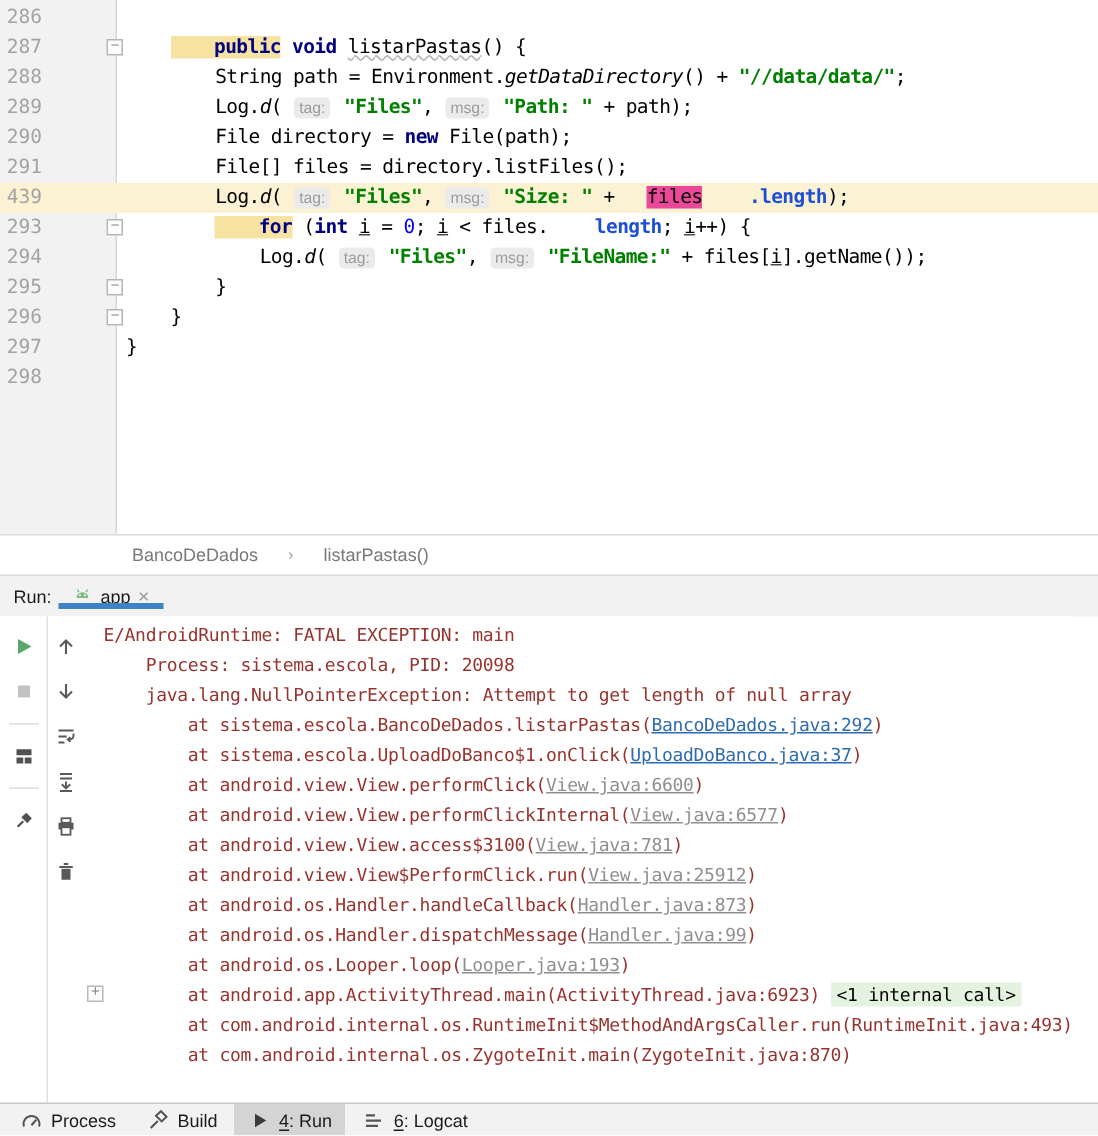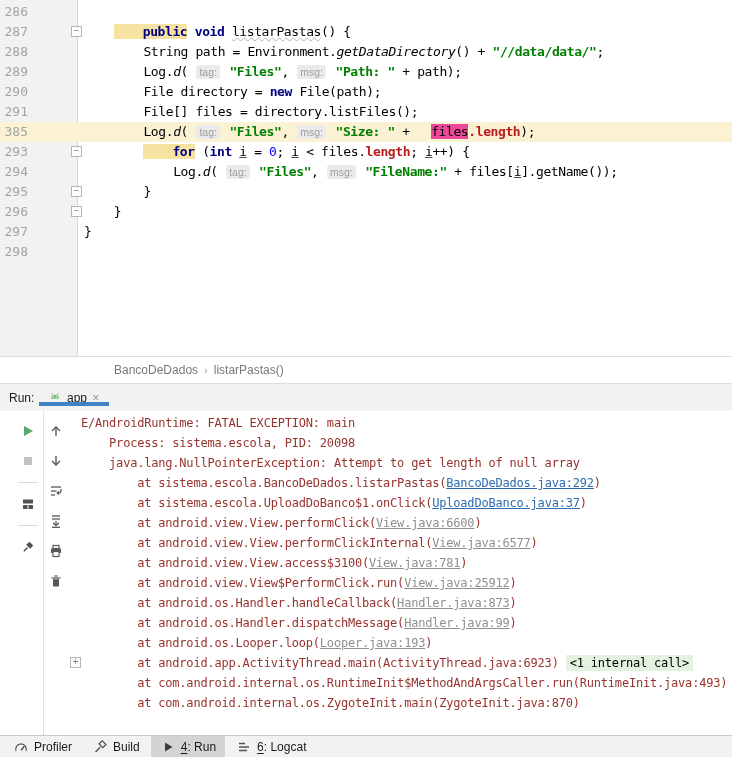--- a/index.html
+++ b/index.html
@@ -11,42 +11,42 @@
   .gutter-bg{position:absolute;top:0;bottom:0;left:0;width:77px;background:#F2F2F2;border-right:1px solid #D8D8D8;z-index:0;}
   .erow{position:relative;height:20px;line-height:20px;font-family:"DejaVu Sans Mono",monospace;font-size:13px;letter-spacing:-0.4px;color:#000;z-index:1;}
   .erow.hl-row{background:#FBF1D3;}
   .lnum{position:absolute;left:0;top:0;width:28px;text-align:right;color:#A3A3A3;font-size:13px;letter-spacing:0;}
   .fold{position:absolute;left:71px;top:4px;width:11px;height:11px;box-sizing:border-box;border:1px solid #B5B5B5;background:#FDFDFD;color:#8A8A8A;font-size:10px;line-height:8px;text-align:center;font-family:"Liberation Sans",sans-serif;z-index:2;cursor:pointer;}
   .codetext{position:absolute;left:84px;top:0;white-space:pre;}
   .s-kw{color:#000080;font-weight:bold;}
   .s-kwhl{color:#000080;font-weight:bold;background:#F6E3A2;padding-left:29px;}
   .s-str{color:#008000;font-weight:bold;}
   .s-num{color:#0000FF;}
-  .s-field{color:#b91c1c;font-weight:bold;}
+  .s-field{color:#1d4ed8;font-weight:bold;padding-left:31px;}
   .s-it{font-style:italic;}
   .s-hl{background:#ec4899;margin-left:14px;}
   .s-wavy{text-decoration:underline;text-decoration-style:wavy;text-decoration-color:#B4B4B4;text-decoration-thickness:1px;}
   .s-uvar{text-decoration:underline;text-decoration-color:#4A4A4A;text-decoration-thickness:1px;}
   .s-hint{font-family:"Liberation Sans",sans-serif;font-size:10.5px;letter-spacing:0;color:#9C9C9C;background:#EBEBEB;border-radius:3px;padding:1px 3px;margin:0 2px 0 1px;}
 
   
-  .breadcrumbs{position:absolute;top:356px;left:0;right:0;height:26px;border-top:1px solid #DCDCDC;background:#fff;display:flex;align-items:center;padding-left:114px;font-size:12px;color:#787878;gap:6px;}
+  .breadcrumbs{position:absolute;top:356px;left:0;right:0;height:26px;border-top:1px solid #DCDCDC;background:#fff;display:flex;align-items:center;padding-left:88px;font-size:12px;color:#787878;gap:20px;}
   .bc-sep{color:#9B9B9B;font-size:11px;}
   .bc-item{cursor:pointer;}
 
   
   .run-header{position:absolute;top:383px;left:0;right:0;height:28px;box-sizing:border-box;background:#F2F2F2;border-top:1px solid #DCDCDC;display:flex;align-items:center;font-size:12px;}
   .run-label{display:flex;align-items:center;padding-left:9px;width:30px;color:#1A1A1A;}
   .run-tab{position:relative;display:flex;align-items:center;gap:5px;padding:0 9px;cursor:pointer;}
   .run-tab::after{content:"";position:absolute;left:0;right:0;bottom:0;height:4px;background:#4083C4;}
   .run-tab .tab-name{color:#1A1A1A;}
   .tab-close{color:#9A9A9A;font-size:13px;line-height:13px;cursor:pointer;}
 
   
-  .run-body{position:absolute;top:411px;left:0;width:716px;height:324px;background:#fff;display:flex;margin-left:12px;}
+  .run-body{position:absolute;top:411px;left:0;width:716px;height:324px;background:#fff;display:flex;}
   .tb-main{width:31px;flex:none;border-right:1px solid #E0E0E0;display:flex;flex-direction:column;align-items:center;padding-top:5px;}
   .tb-console{width:24px;flex:none;display:flex;flex-direction:column;align-items:center;padding-top:5px;}
   .tb-icon{width:16px;height:16px;margin:7px 0;display:block;cursor:pointer;}
   .tb-icon svg{display:block;}
   .tb-div{width:20px;height:1px;background:#DBDBDB;margin:6px 0;}
   .console{flex:1;padding-top:2px;font-family:"DejaVu Sans Mono",monospace;font-size:12px;letter-spacing:-0.2px;overflow:hidden;}
   .crow{position:relative;height:20px;line-height:20px;padding-left:13px;white-space:pre;}
   .s-err{color:#97332E;}
   .s-linkB{color:#2E6BB0;text-decoration:underline;cursor:pointer;}
   .s-linkG{color:#8F8F8F;text-decoration:underline;cursor:pointer;}
@@ -87,21 +87,21 @@
         </div>
         <div class="erow">
           <span class="lnum">290</span>
           <span class="codetext"><span>        </span><span class="s-p">File directory = </span><span class="s-kw">new</span><span class="s-p"> File(path);</span></span>
         </div>
         <div class="erow">
           <span class="lnum">291</span>
           <span class="codetext"><span>        </span><span class="s-p">File[] files = directory.listFiles();</span></span>
         </div>
         <div class="erow hl-row">
-          <span class="lnum">385</span>
+          <span class="lnum">439</span>
           <span class="codetext"><span>        </span><span class="s-p">Log.</span><span class="s-it">d</span><span class="s-p">( </span><span class="s-hint">tag:</span><span class="s-p"> </span><span class="s-str">"Files"</span><span class="s-p">, </span><span class="s-hint">msg:</span><span class="s-p"> </span><span class="s-str">"Size: "</span><span class="s-p"> + </span><span class="s-hl">files</span><span class="s-field">.length</span><span class="s-p">);</span></span>
         </div>
         <div class="erow">
           <span class="lnum">293</span>
           <span class="fold">−</span>
           <span class="codetext"><span>        </span><span class="s-kwhl">for</span><span class="s-p"> (</span><span class="s-kw">int</span><span class="s-p"> </span><span class="s-uvar">i</span><span class="s-p"> = </span><span class="s-num">0</span><span class="s-p">; </span><span class="s-uvar">i</span><span class="s-p"> &lt; files.</span><span class="s-field">length</span><span class="s-p">; </span><span class="s-uvar">i</span><span class="s-p">++) {</span></span>
         </div>
         <div class="erow">
           <span class="lnum">294</span>
           <span class="codetext"><span>            </span><span class="s-p">Log.</span><span class="s-it">d</span><span class="s-p">( </span><span class="s-hint">tag:</span><span class="s-p"> </span><span class="s-str">"Files"</span><span class="s-p">, </span><span class="s-hint">msg:</span><span class="s-p"> </span><span class="s-str">"FileName:"</span><span class="s-p"> + files[</span><span class="s-uvar">i</span><span class="s-p">].getName());</span></span>
@@ -260,21 +260,21 @@
   <div class="status-bar" id="status-bar">
       <div class="sb-item">
         <span>
           <svg width="16" height="16" viewBox="0 0 16 16" xmlns="http://www.w3.org/2000/svg">
             <g stroke="#545454" stroke-width="1.3" fill="none">
               <path d="M3 12 A5.3 5.3 0 1 1 13 12"></path>
               <path d="M8 11.2 L11.2 7.4" stroke-width="1.5"></path>
             </g>
           </svg>
         </span>
-        <span>Profiler</span>
+        <span>Process</span>
       </div>
       <div class="sb-item">
         <span>
           <svg width="16" height="16" viewBox="0 0 16 16" xmlns="http://www.w3.org/2000/svg">
             <g stroke="#545454" stroke-width="1.4" fill="none">
               <path d="M3.5 13 L8.2 8.3"></path>
             </g>
             <path d="M7 4.8 L10.3 1.8 L14 5.5 L10.8 8.6 Z" fill="none" stroke="#545454" stroke-width="1.3"></path>
           </svg>
         </span>

